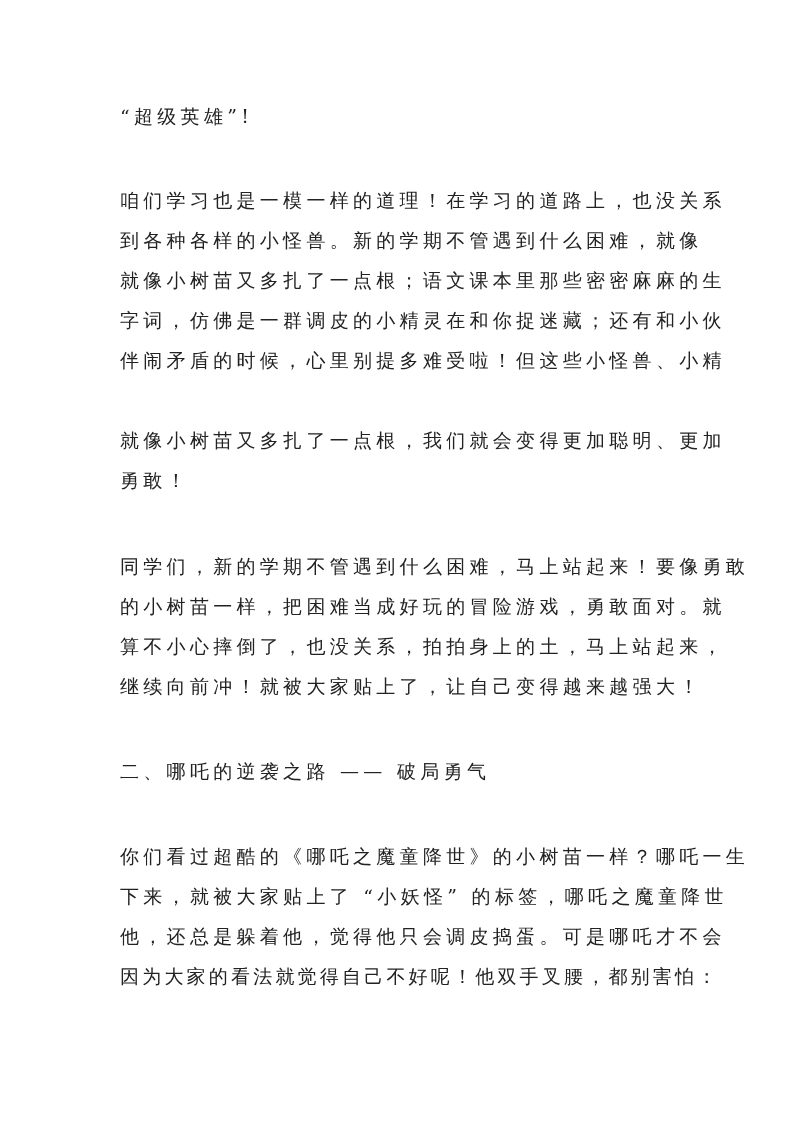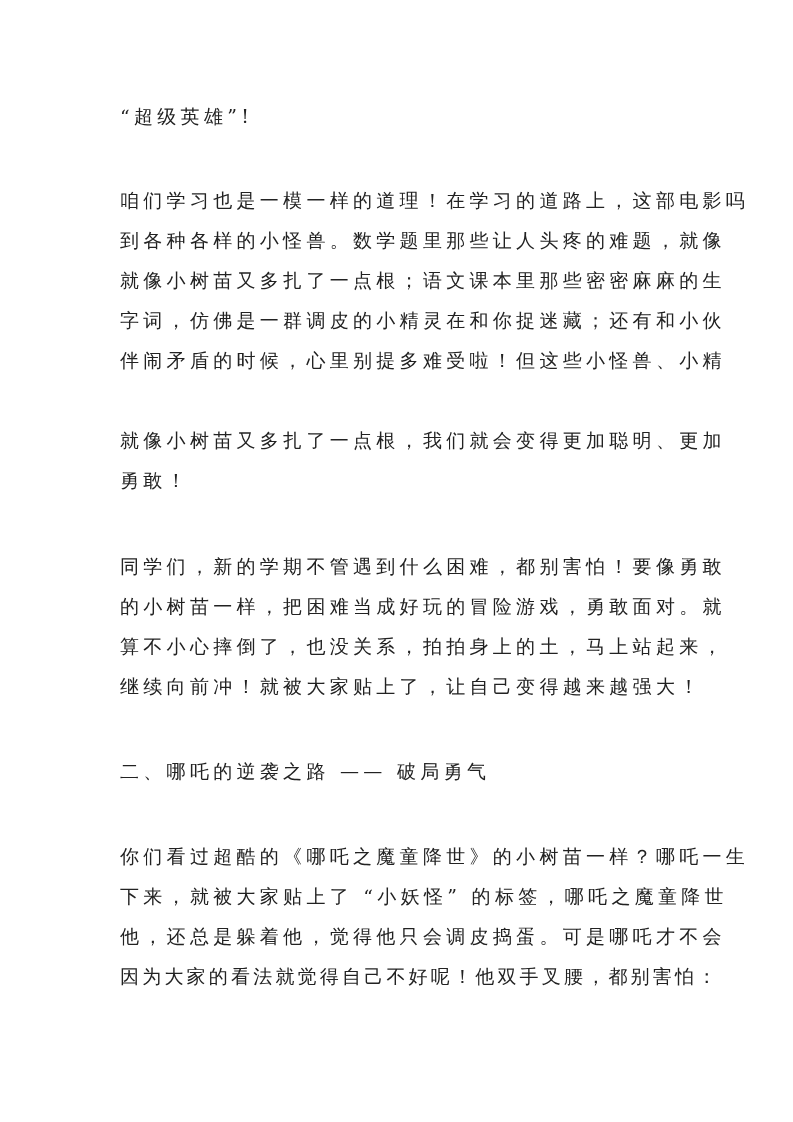--- a/index.html
+++ b/index.html
@@ -13,29 +13,29 @@
     font-size: 19px; line-height: 24px; color: #222222;
     white-space: nowrap; letter-spacing: 4.3px;
   }
 </style>
 </head>
 <body>
 
 <div class="page">
   <div class="line" style="top:104px">“超级英雄”!</div>
 
-  <div class="line" style="top:188px">咱们学习也是一模一样的道理！在学习的道路上，这部电影吗</div>
-  <div class="line" style="top:228px">到各种各样的小怪兽。数学题里那些让人头疼的难题，就像</div>
+  <div class="line" style="top:188px">咱们学习也是一模一样的道理！在学习的道路上，也没关系</div>
+  <div class="line" style="top:228px">到各种各样的小怪兽。新的学期不管遇到什么困难，就像</div>
   <div class="line" style="top:268px">就像小树苗又多扎了一点根；语文课本里那些密密麻麻的生</div>
   <div class="line" style="top:308px">字词，仿佛是一群调皮的小精灵在和你捉迷藏；还有和小伙</div>
   <div class="line" style="top:348px">伴闹矛盾的时候，心里别提多难受啦！但这些小怪兽、小精</div>
   <div class="line" style="top:428px">就像小树苗又多扎了一点根，我们就会变得更加聪明、更加</div>
   <div class="line" style="top:468px">勇敢！</div>
 
-  <div class="line" style="top:554px">同学们，新的学期不管遇到什么困难，都别害怕！要像勇敢</div>
+  <div class="line" style="top:554px">同学们，新的学期不管遇到什么困难，马上站起来！要像勇敢</div>
   <div class="line" style="top:594px">的小树苗一样，把困难当成好玩的冒险游戏，勇敢面对。就</div>
   <div class="line" style="top:634px">算不小心摔倒了，也没关系，拍拍身上的土，马上站起来，</div>
   <div class="line" style="top:674px">继续向前冲！就被大家贴上了，让自己变得越来越强大！</div>
 
   <div class="line" style="top:759px">二、哪吒的逆袭之路 —— 破局勇气</div>
 
   <div class="line" style="top:844px">你们看过超酷的《哪吒之魔童降世》的小树苗一样？哪吒一生</div>
   <div class="line" style="top:884px">下来，就被大家贴上了 “小妖怪” 的标签，哪吒之魔童降世</div>
   <div class="line" style="top:924px">他，还总是躲着他，觉得他只会调皮捣蛋。可是哪吒才不会</div>
   <div class="line" style="top:964px; letter-spacing:3.2px">因为大家的看法就觉得自己不好呢！他双手叉腰，都别害怕：</div>

